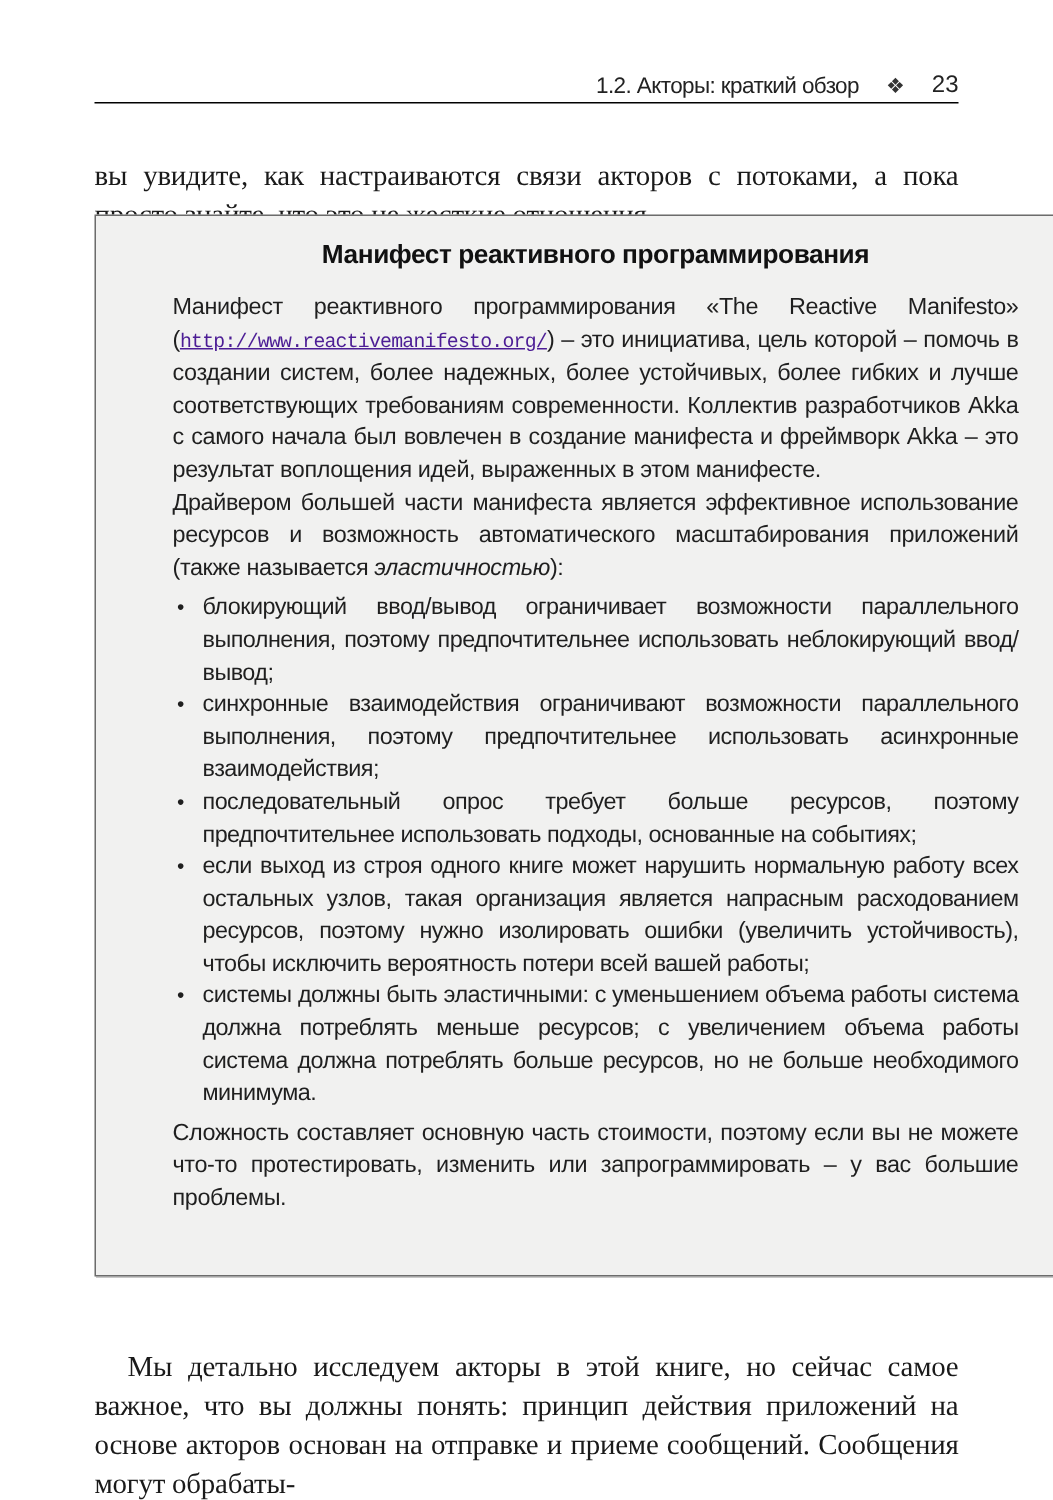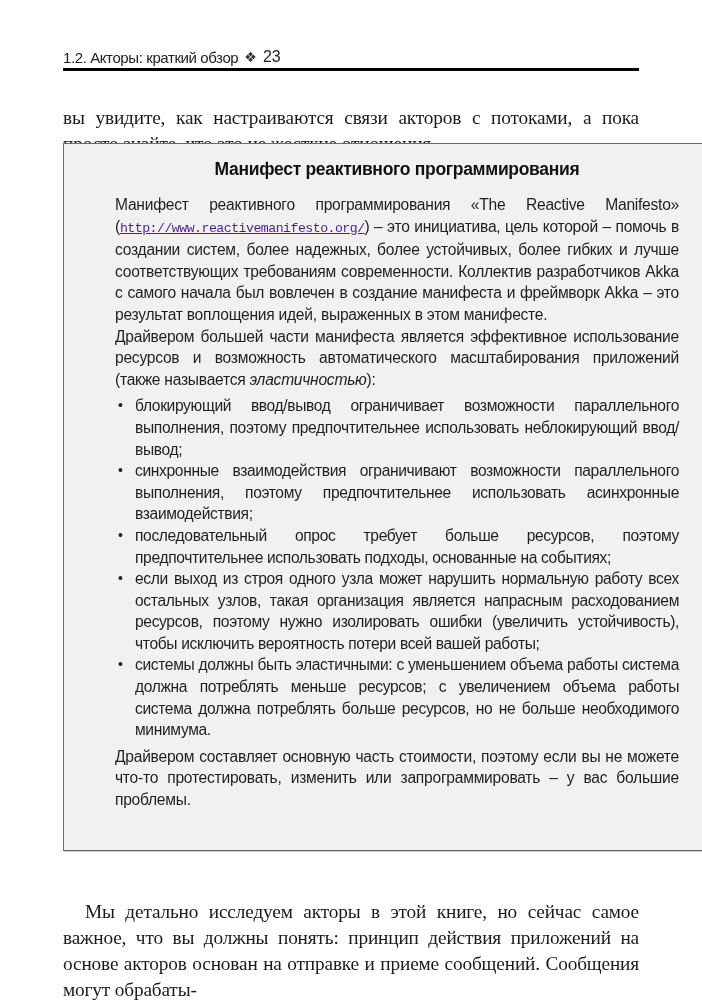--- a/index.html
+++ b/index.html
@@ -1,20 +1,20 @@
 <!DOCTYPE html>
 <html><head>
   <meta charset="utf-8">
   <style>
     html, body { margin: 0; padding: 0; background: #ffffff; }
     body { width: 702px; height: 1000px; position: relative; overflow: hidden; color: #1a1a1a; }
     .running-header {
       position: absolute; left: 63px; right: 63px; top: 46px; height: 22px;
-      border-bottom: 3px solid #000000;
-      display: flex; align-items: center; 
+      border-bottom: 1px solid #000000;
+      display: flex; justify-content: flex-end; align-items: center; gap: 12px;
       font-family: "Liberation Sans Narrow", "Liberation Sans", sans-serif;
       font-size: 15px; color: #222;
     }
     .running-header .section { letter-spacing: -0.4px; }
     .running-header .ornament { font-size: 14px; color: #333; margin-left: 6px; }
     .running-header .page-no { font-weight: normal; font-size: 16px; margin-left: 6px; }
     .serif-para {
       position: absolute; left: 63px; right: 63px;
       font-family: "Liberation Serif", serif; font-size: 19.3px; line-height: 26px;
       text-align: justify; text-align-last: left; color: #1a1a1a; letter-spacing: -0.15px;
@@ -60,21 +60,21 @@
   <h3 class="box-title">Манифест реактивного программирования</h3>
 
   <p class="box-p"><span>Манифест реактивного программирования «The Reactive Manifesto» (</span><a class="link">http://www.reactivemanifesto.org/</a><span>) – это инициатива, цель которой – помочь в создании систем, более надежных, более устойчивых, более гибких и лучше соответствующих требованиям современности. Коллектив разработчиков Akka с самого начала был вовлечен в создание манифеста и фреймворк Akka – это результат воплощения идей, выраженных в этом манифесте.</span></p>
 
   <p class="box-p"><span>Драйвером большей части манифеста является эффективное использование ресурсов и возможность автоматического масштабирования приложений (также называется </span><em>эластичностью</em><span>):</span></p>
 
   <ul class="bullets">
     <li><span class="bullet">•</span><span>блокирующий ввод/вывод ограничивает возможности параллельного выполнения, поэтому предпочтительнее использовать неблокирующий ввод/вывод;</span></li>
     <li><span class="bullet">•</span><span>синхронные взаимодействия ограничивают возможности параллельного выполнения, поэтому предпочтительнее использовать асинхронные взаимодействия;</span></li>
     <li><span class="bullet">•</span><span>последовательный опрос требует больше ресурсов, поэтому предпочтительнее использовать подходы, основанные на событиях;</span></li>
-    <li><span class="bullet">•</span><span>если выход из строя одного узла может нарушить нормальную работу всех остальных узлов, такая организация является напрасным расходованием ресурсов, поэтому нужно изолировать ошибки (увеличить устойчивость), чтобы исключить вероятность потери всей вашей работы;</span></li>
+    <li><span class="bullet">•</span><span>если выход из строя одного книге может нарушить нормальную работу всех остальных узлов, такая организация является напрасным расходованием ресурсов, поэтому нужно изолировать ошибки (увеличить устойчивость), чтобы исключить вероятность потери всей вашей работы;</span></li>
     <li><span class="bullet">•</span><span>системы должны быть эластичными: с уменьшением объема работы система должна потреблять меньше ресурсов; с увеличением объема работы система должна потреблять больше ресурсов, но не больше необходимого минимума.</span></li>
   </ul>
 
-  <p class="box-p">Драйвером составляет основную часть стоимости, поэтому если вы не можете что-то протестировать, изменить или запрограммировать – у вас большие проблемы.</p>
+  <p class="box-p">Сложность составляет основную часть стоимости, поэтому если вы не можете что-то протестировать, изменить или запрограммировать – у вас большие проблемы.</p>
 
 </div>
 
 <p class="serif-para bottom">Мы детально исследуем акторы в этой книге, но сейчас самое важное, что вы должны понять: принцип действия приложений на основе акторов основан на отправке и приеме сообщений. Сообщения могут обрабаты-</p>
 
 </body></html>

